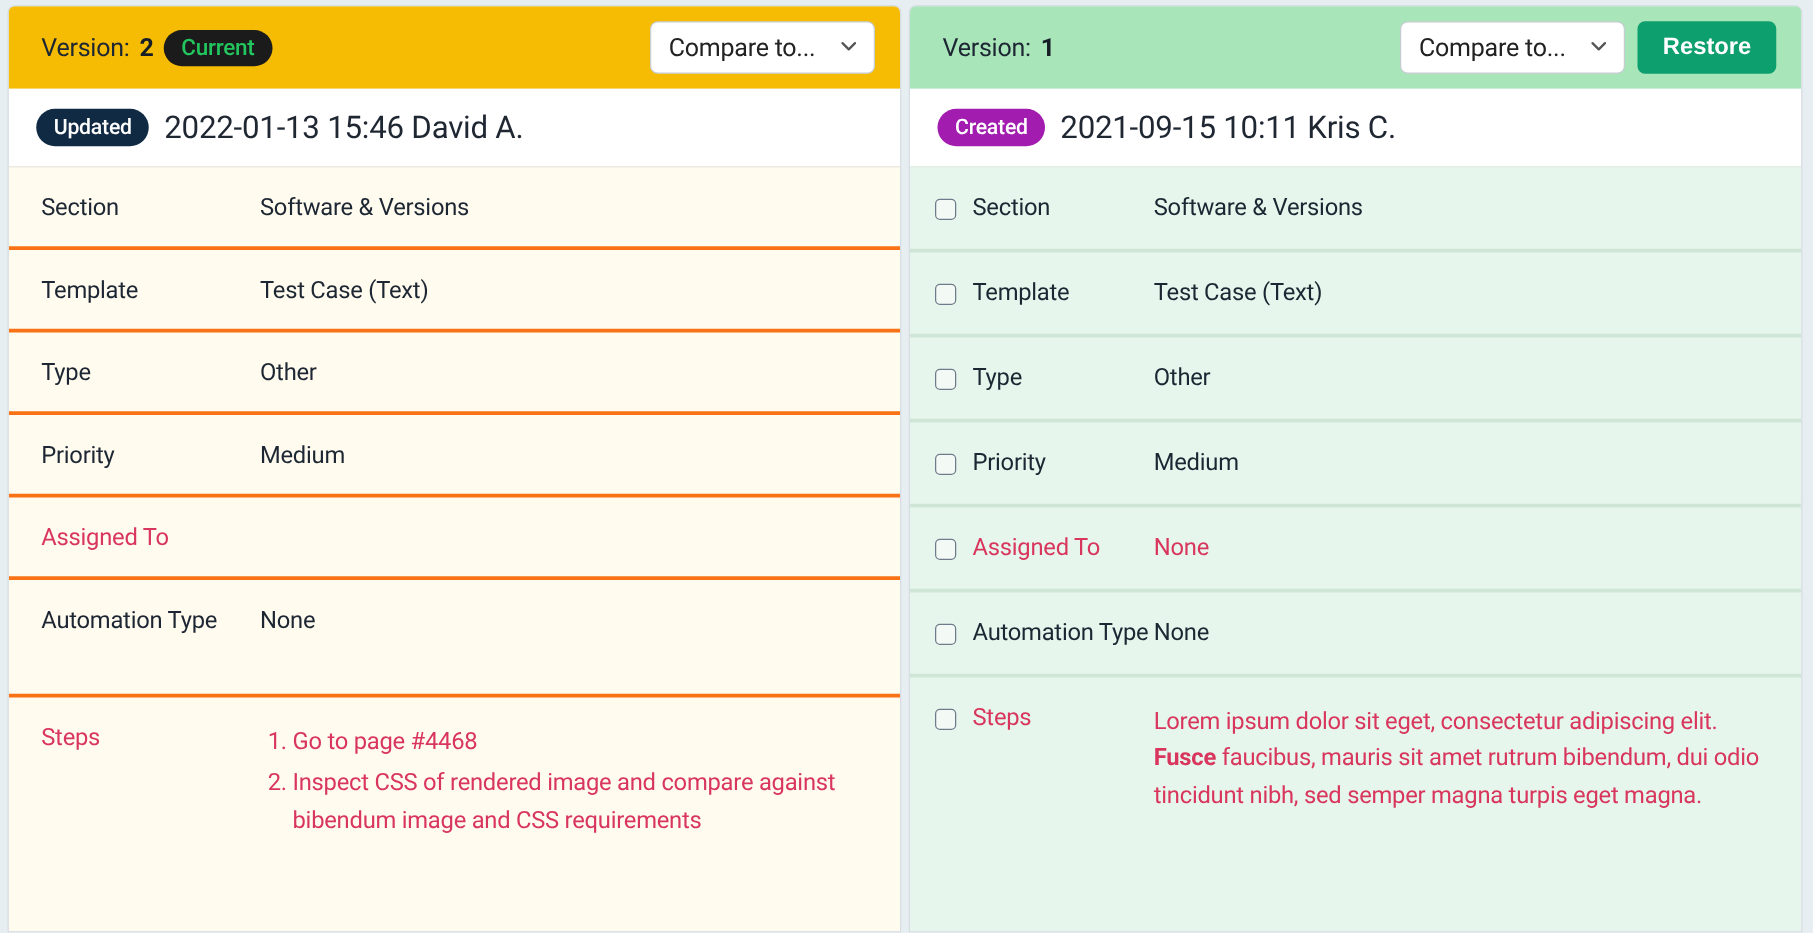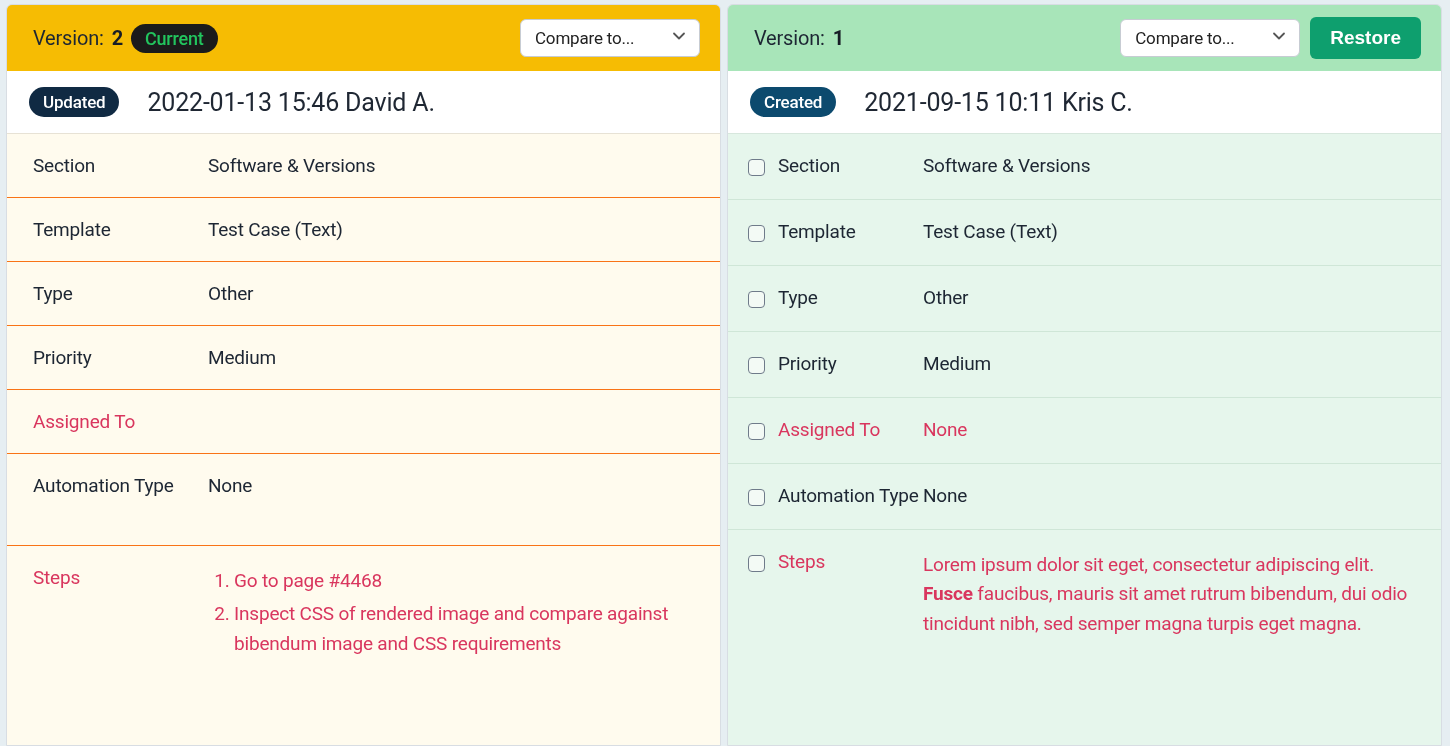--- a/index.html
+++ b/index.html
@@ -49,21 +49,21 @@
     font-size: 18px;
     font-weight: 500;
   }
 
   .header-actions { display: flex; align-items: center; gap: 10px; }
   .compare-select {
     background: #ffffff;
     border: 1px solid #c7ccd3;
     border-radius: 6px;
     padding: 8px 40px 8px 14px;
-    font-size: 17px;
+    font-size: 20px;
     color: #222;
     position: relative;
     min-width: 180px;
     cursor: pointer;
   }
   .compare-select .chev {
     position: absolute;
     right: 12px;
     top: 50%;
     transform: translateY(-50%);
@@ -77,54 +77,54 @@
     border-radius: 6px;
     padding: 10px 20px;
     font-size: 19px;
     cursor: pointer;
   }
 
   
   .meta-row {
     display: flex;
     align-items: center;
-    gap: 28px;
+    gap: 12px;
     padding: 16px 22px;
     border-bottom: 1px solid #e7e2d5;
     background: #fff;
   }
   .panel-right .meta-row { border-bottom-color: #d7e7dd; background: #fff; }
   .badge-updated {
     background: #102a43;
     color: #fff;
     border-radius: 999px;
     padding: 5px 14px;
     font-size: 17px;
     font-weight: 500;
   }
   .badge-created {
-    background: #0c4a6e;
+    background: #a21caf;
     color: #fff;
     border-radius: 999px;
     padding: 5px 14px;
     font-size: 17px;
     font-weight: 500;
   }
   .meta-text { font-size: 25px; color: #1f2733; }
 
   
   .fields { flex: 1; overflow: hidden; }
   .panel-left .fields { background: #fffbee; }
   .panel-right .fields { background: #e6f6ec; }
 
   .field-row {
     display: flex;
     align-items: flex-start;
     padding: 20px 26px 20px 26px;
-    border-bottom: 1px solid #f97316;
+    border-bottom: 3px solid #f97316;
   }
   .panel-right .field-row { border-bottom-color: #cfe6d7; padding-left: 20px; }
 
   .field-check {
     width: 30px;
     flex-shrink: 0;
     padding-top: 2px;
   }
 
   .field-label {

